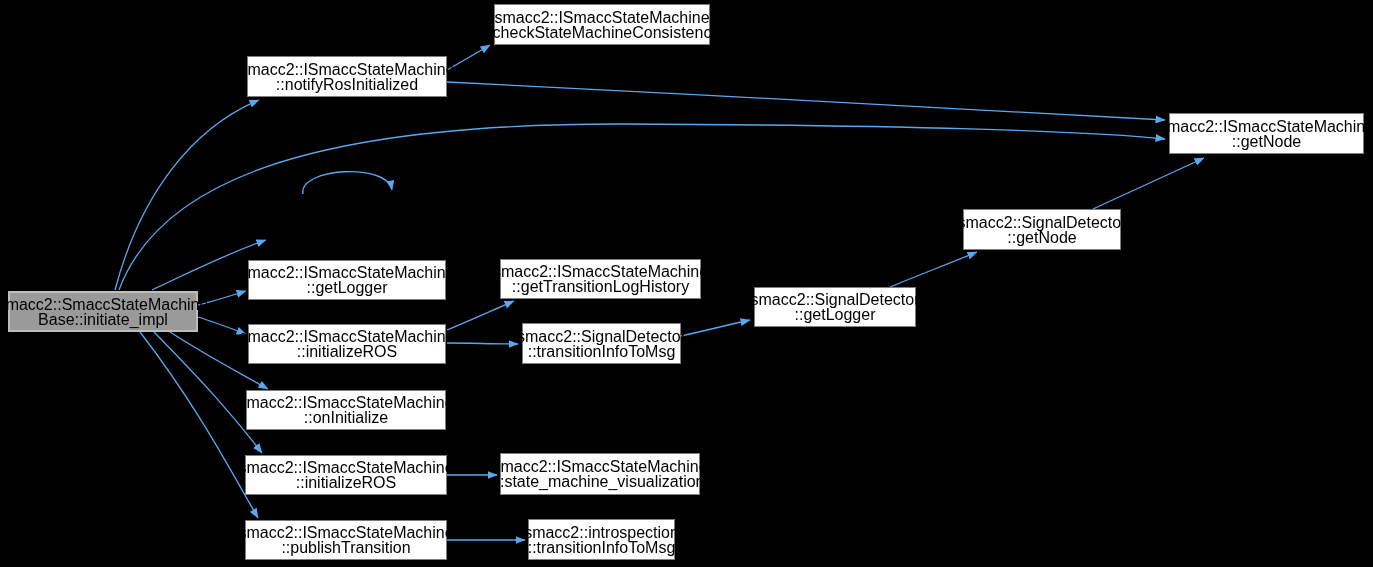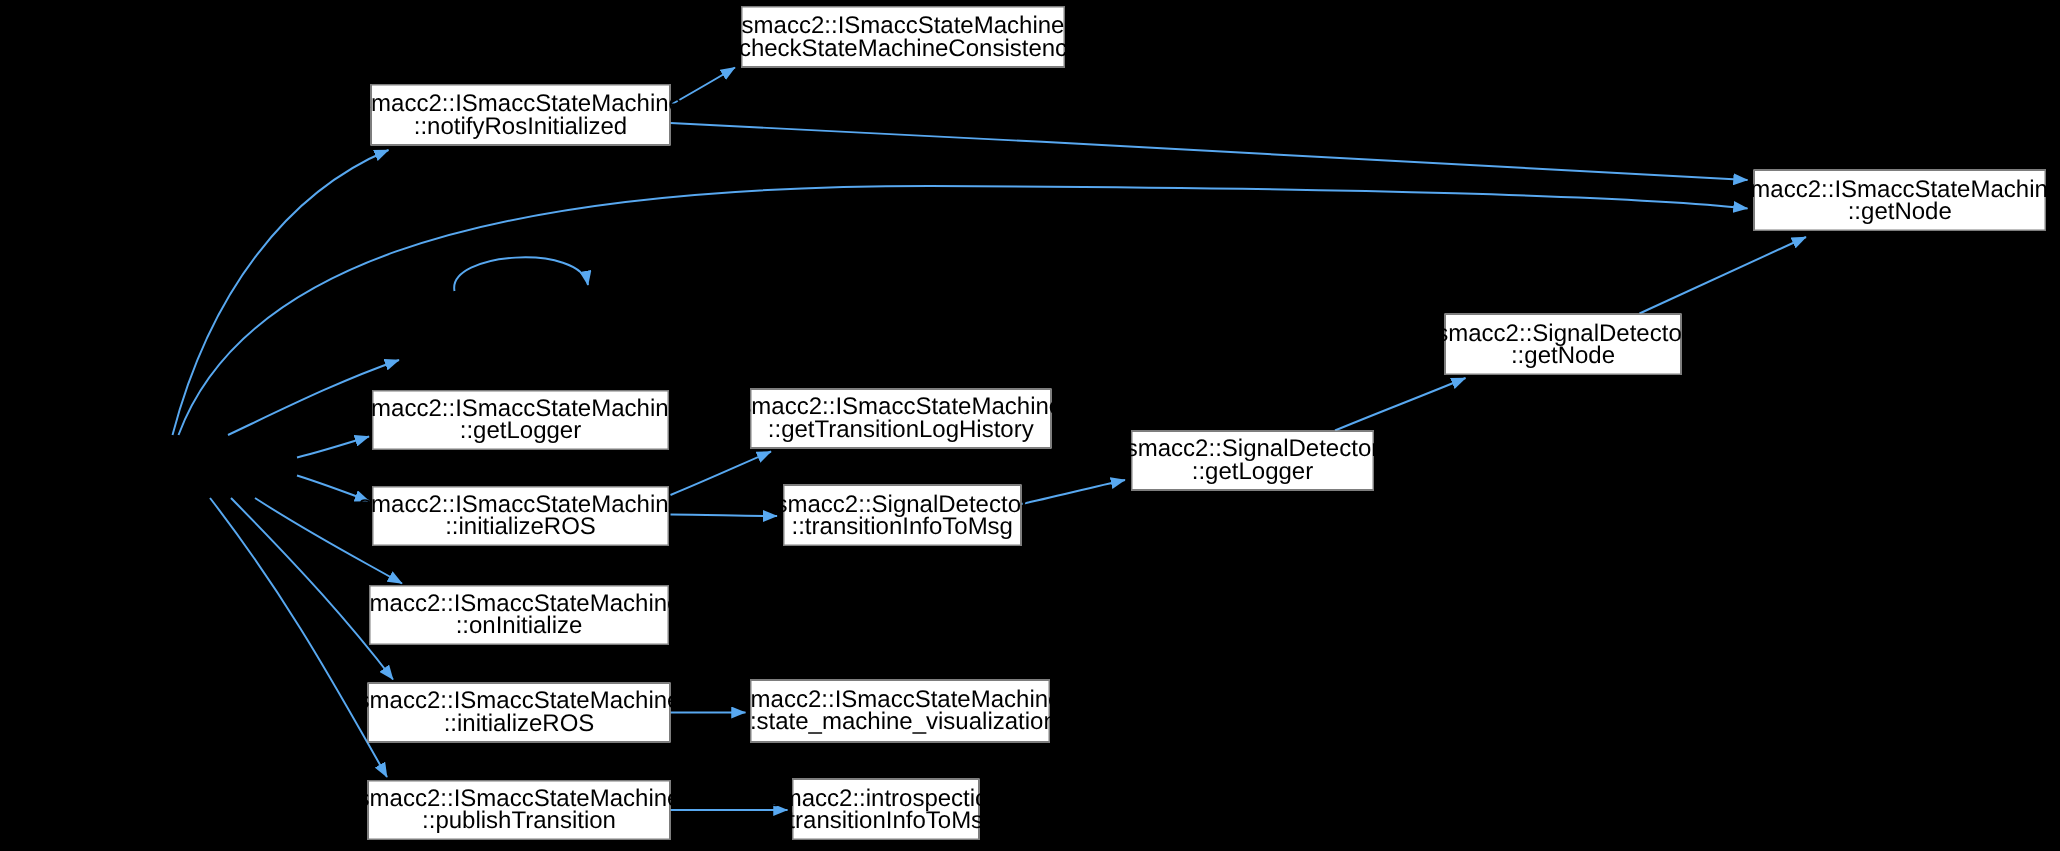--- a/index.html
+++ b/index.html
@@ -80,20 +80,24 @@
       <path d="M303,194 C298,168 387,162 392,190" class="edge" marker-end="url(#arrowhead)"></path>
       <path d="M447,330 C469,321 491,311 514,301" class="edge" marker-end="url(#arrowhead)"></path>
       <path d="M447,343 C470,343 494,344 518,344" class="edge" marker-end="url(#arrowhead)"></path>
       <path d="M681,336 C704,331 727,325 750,320" class="edge" marker-end="url(#arrowhead)"></path>
       <path d="M890,287 C919,275 948,264 977,252" class="edge" marker-end="url(#arrowhead)"></path>
       <path d="M1093,209 C1130,192 1167,175 1204,158" class="edge" marker-end="url(#arrowhead)"></path>
       <path d="M447,475 C464,475 481,475 497,475" class="edge" marker-end="url(#arrowhead)"></path>
       <path d="M447,540 C473,540 499,540 525,540" class="edge" marker-end="url(#arrowhead)"></path>
     </svg>
   <div id="node-layer">
+      <div class="node highlight" style="left: 8px; top: 291px; width: 190px; height: 41px;">
+        <div class="node-line">smacc2::SmaccStateMachine</div>
+        <div class="node-line">Base::initiate_impl</div>
+      </div>
       <div class="node" style="left: 247px; top: 56px; width: 200px; height: 41px;">
         <div class="node-line">smacc2::ISmaccStateMachine</div>
         <div class="node-line">::notifyRosInitialized</div>
       </div>
       <div class="node" style="left: 494px; top: 4px; width: 216px; height: 41px;">
         <div class="node-line">smacc2::ISmaccStateMachine</div>
         <div class="node-line">::checkStateMachineConsistence</div>
       </div>
       <div class="node" style="left: 1169px; top: 113px; width: 195px; height: 41px;">
         <div class="node-line">smacc2::ISmaccStateMachine</div>
@@ -132,18 +136,18 @@
         <div class="node-line">::initializeROS</div>
       </div>
       <div class="node" style="left: 500px; top: 453px; width: 200px; height: 42px;">
         <div class="node-line">smacc2::ISmaccStateMachine</div>
         <div class="node-line">::state_machine_visualization</div>
       </div>
       <div class="node" style="left: 245px; top: 520px; width: 202px; height: 40px;">
         <div class="node-line">smacc2::ISmaccStateMachine</div>
         <div class="node-line">::publishTransition</div>
       </div>
-      <div class="node" style="left: 528px; top: 519px; width: 125px; height: 41px; text-align: right;">
+      <div class="node" style="left: 528px; top: 519px; width: 147px; height: 41px; text-align: right;">
         <div class="node-line">smacc2::introspection</div>
         <div class="node-line">::transitionInfoToMsg</div>
       </div>
     </div>
 </div>
 
 </body></html>

